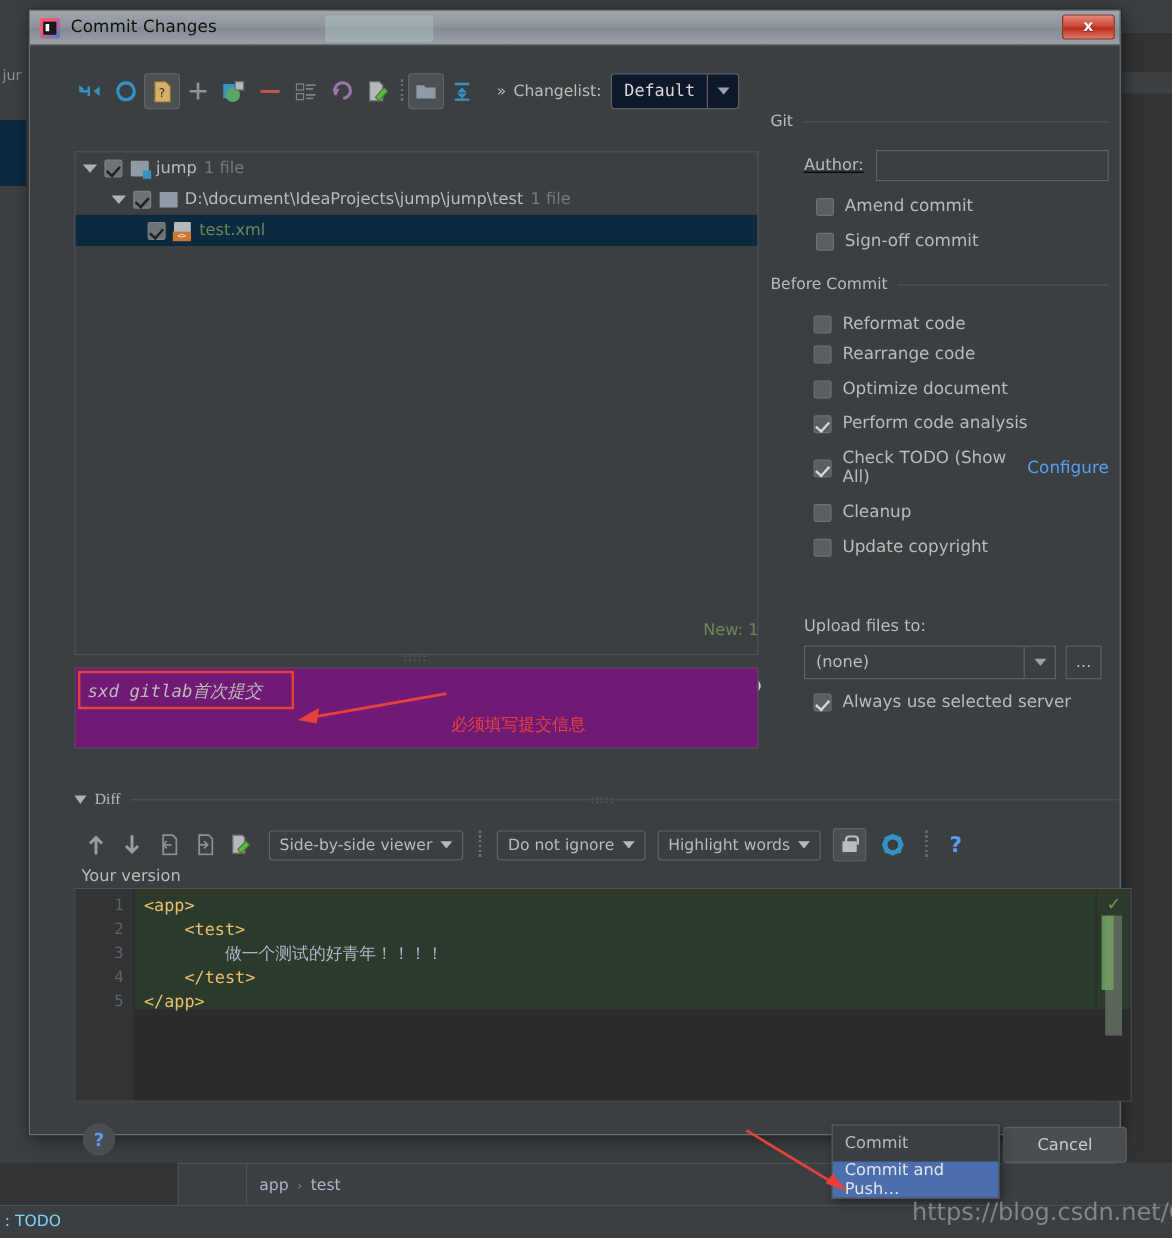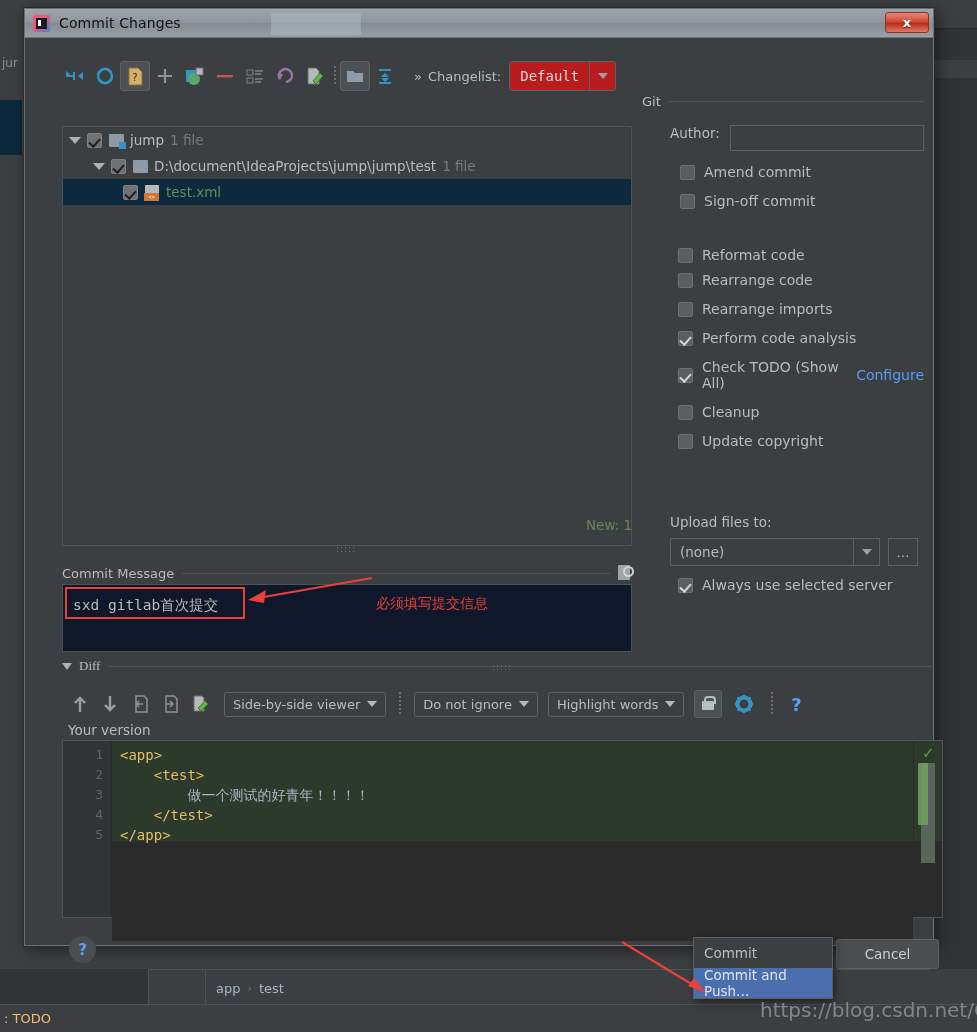--- a/index.html
+++ b/index.html
@@ -25,21 +25,21 @@
 
   
   .ide-bottom { position:absolute; left:0; top:969px; width:977px; height:63px; background:#3c3f41; }
   .ide-bc-bar { position:absolute; left:148px; top:969px; width:782px; height:35px; background:#3c3f41; border-top:1px solid #4e5254; }
   .ide-bc-left { position:absolute; left:0; top:969px; width:148px; height:35px; background:#313335; }
   .ide-bc-sep { position:absolute; left:205px; top:969px; width:1px; height:35px; background:#4e5254; }
   .ide-bc-sep2 { position:absolute; left:148px; top:969px; width:1px; height:35px; background:#4e5254; }
   .breadcrumb { position:absolute; left:216px; top:981px; font-size:13px; color:#a9b7c6; display:flex; gap:7px; align-items:center; }
   .breadcrumb .sep { color:#787878; font-size:11px; }
   .ide-status { position:absolute; left:0; top:1004px; width:977px; height:28px; background:#3c3f41; border-top:1px solid #4e5254; }
-  .status-todo { position:absolute; left:4px; top:1011px; font-size:13px; color:#fdba74; }
+  .status-todo { position:absolute; left:4px; top:1011px; font-size:13px; color:#7dd3fc; }
 
   
   .dialog {
     position:absolute; left:24px; top:8px; width:910px; height:938px;
     background:#3c3f41;
     border:1px solid #6a6f73;
     box-shadow: 0 0 0 1px #2a2c2e, 3px 3px 14px rgba(0,0,0,.55);
   }
   .titlebar {
     position:absolute; left:0; top:0; width:908px; height:29px;
@@ -73,21 +73,21 @@
 
   
   .toolbar { position:absolute; left:34px; top:18px; width:575px; height:40px; display:flex; align-items:center; }
   .tb-btn { width:30px; height:30px; display:flex; align-items:center; justify-content:center; position:relative; }
   .tb-btn.sel { background:#4c5052; border:1px solid #5e6366; border-radius:3px; }
   .tb-dots { width:10px; height:26px; position:relative; }
   .tb-dots:before{ content:""; position:absolute; left:4px; top:3px; width:2px; height:20px;
     background-image: repeating-linear-gradient(180deg,#6b7073 0 2px, transparent 2px 4px); }
   .tb-label { font-size:13px; color:#bbbbbb; margin-left:6px; }
   .combo {
-    height:30px; min-width:72px; background:#b91c1c; border:1px solid #5c6164; border-radius:3px;
+    height:30px; min-width:72px; background:#0f172a; border:1px solid #5c6164; border-radius:3px;
     display:flex; align-items:center; margin-left:8px;
   }
   .combo .val { padding:0 10px; font-size:14px; color:#d8d8d8; font-family:"DejaVu Sans Mono", monospace; }
   .combo .arrowbox { width:26px; height:28px; border-left:1px solid #5c6164; display:flex; align-items:center; justify-content:center; }
   .arr-dn { width:0;height:0;border-left:5px solid transparent;border-right:5px solid transparent;border-top:6px solid #9aa0a3; }
 
   
   .tree {
     position:absolute; left:36px; top:88px; width:570px; height:420px;
     background:#3c3f41; border:1px solid #4f5356;
@@ -120,39 +120,39 @@
   .handle { position:absolute; font-size:9px; color:#6d7174; letter-spacing:1px; }
 
   
   .cm-label-row { position:absolute; left:36px; top:527px; width:572px; display:flex; align-items:center; }
   .cm-label { font-size:13px; color:#bbbbbb; }
   .cm-line { flex:1; height:1px; background:#4f5356; margin:0 8px; }
   .cm-ico { width:16px;height:16px;position:relative; }
   .cm-ico:before{content:"";position:absolute;left:0;top:0;width:12px;height:15px;background:#9fa4a7;border-radius:1px;}
   .cm-ico:after{content:"";position:absolute;right:0;top:1px;width:7px;height:7px;border-radius:50%;border:2px solid #cfd3d6;}
   .cm-box {
-    position:absolute; left:36px; top:546px; width:570px; height:68px;
-    background:#0f172a; border:1px solid #4f5356;
+    position:absolute; left:36px; top:518px; width:570px; height:68px;
+    background:#701a75; border:1px solid #4f5356;font-style:italic;
   }
   .cm-text {
     position:absolute; left:2px; top:2px; padding:4px 6px;
     font-family:"DejaVu Sans Mono", monospace; font-size:14.5px; color:#bbbbbb;
     border:2px solid #e8413a; width:180px; height:32px; line-height:24px;
   }
   .annot {
     position:absolute; left:350px; top:557px; font-size:14px; color:#e8413a;
   }
   .arrow1 { position:absolute; left:218px; top:538px; width:130px; height:30px; }
 
   
   .grp { position:absolute; }
   .grp-title { display:flex; align-items:center; font-size:13px; color:#bbbbbb; }
   .grp-title .lbl { white-space:nowrap; }
   .grp-title .ln { flex:1; height:1px; background:#4f5356; margin-left:8px; }
-  .fld-row { display:flex; margin-top:10px; }
+  .fld-row { display:flex; align-items:center; margin-top:10px;text-decoration:underline; }
   .fld-label { font-size:13.5px; color:#bbbbbb; }
   .txtinput { height:26px; background:#3c3f41; border:1px solid #5c6164; margin-left:10px; }
   .chk-row { display:flex; align-items:center; margin-top:9px; font-size:14px; color:#bbbbbb; }
   .chk {
     width:15px;height:15px;border:1px solid #6c7174;background:#5a5e61;border-radius:2px;
     margin-right:9px; position:relative; flex:none;
   }
   .chk.on:after{ content:""; position:absolute; left:3px; top:2px; width:5px; height:9px;
     border:solid #d4d7d9; border-width:0 2px 2px 0; transform:rotate(42deg); }
   .cfg-link { color:#589df6; margin-left:4px; }
@@ -186,21 +186,21 @@
   .lock-g:before{content:"";position:absolute;left:2px;top:-5px;width:8px;height:6px;border:2px solid #b8bdc0;border-bottom:none;border-radius:4px 4px 0 0;}
   .qmark { color:#589df6; font-size:18px; font-weight:bold; }
 
   .your-version { position:absolute; left:42px; top:684px; font-size:13.5px; color:#bbbbbb; }
   .diff-pane {
     position:absolute; left:36px; top:702px; width:881px; height:178px;
     background:#2b2b2b; border:1px solid #4f5356;
   }
   .gutter { position:absolute; left:0; top:0; width:48px; height:176px; background:#313335; }
   .gutter .gl { text-align:right; padding-right:8px; font-family:"DejaVu Sans Mono", monospace; font-size:13px; color:#606366; line-height:20px; }
-  .codearea { position:absolute; left:49px; top:0; right:29px; height:200px; background:#2b2b2b; }
+  .codearea { position:absolute; left:49px; top:0; right:29px; height:176px; background:#2b2b2b; }
   .code-hl { position:absolute; left:0; top:0; right:0; height:100px; background:#2c3a2b; }
   .codeline { position:relative; font-family:"DejaVu Sans Mono", monospace; font-size:14px; line-height:20px; color:#a9b7c6; white-space:pre; padding-left:8px; }
   .tag { color:#e8bf6a; }
   .diff-sb { position:absolute; right:0; top:0; width:28px; height:176px; background:#2c3a2b; }
   .diff-sb .dark { position:absolute; left:0; top:100px; width:28px; height:76px; background:#2b2b2b; }
   .diff-check { position:absolute; left:8px; top:3px; color:#6a9e41; font-size:15px; font-weight:bold; }
   .diff-thumb { position:absolute; left:7px; top:22px; width:14px; height:100px; background:#5f6b5e; opacity:.9; }
   .diff-thumb2 { position:absolute; left:4px; top:22px; width:10px; height:62px; background:#74a063; opacity:.85; }
 
   
@@ -429,31 +429,35 @@
           <span class="chk"></span>
           <span>Amend commit</span>
         </div>
         <div class="chk-row" style="margin-top:13px; padding-left:38px;">
           <span class="chk"></span>
           <span>Sign-off commit</span>
         </div>
       </div>
 
       <div class="grp" style="left:616px; top:192px; width:282px;">
+        <div class="grp-title">
+          <span class="lbl">Before Commit</span>
+          <span class="ln"></span>
+        </div>
         <div class="chk-row" style="margin-top:17px; padding-left:36px;">
           <span class="chk"></span>
           <span>Reformat code</span>
         </div>
         <div class="chk-row" style="padding-left:36px;">
           <span class="chk"></span>
           <span>Rearrange code</span>
         </div>
         <div class="chk-row" style="margin-top:13px; padding-left:36px;">
           <span class="chk"></span>
-          <span>Rearrange imports</span>
+          <span>Optimize document</span>
         </div>
         <div class="chk-row" style="margin-top:13px; padding-left:36px;">
           <span class="chk on"></span>
           <span>Perform code analysis</span>
         </div>
         <div class="chk-row" style="margin-top:13px; padding-left:36px;">
           <span class="chk on"></span>
           <span>Check TODO (Show All)</span>
           <span class="cfg-link">Configure</span>
         </div>

